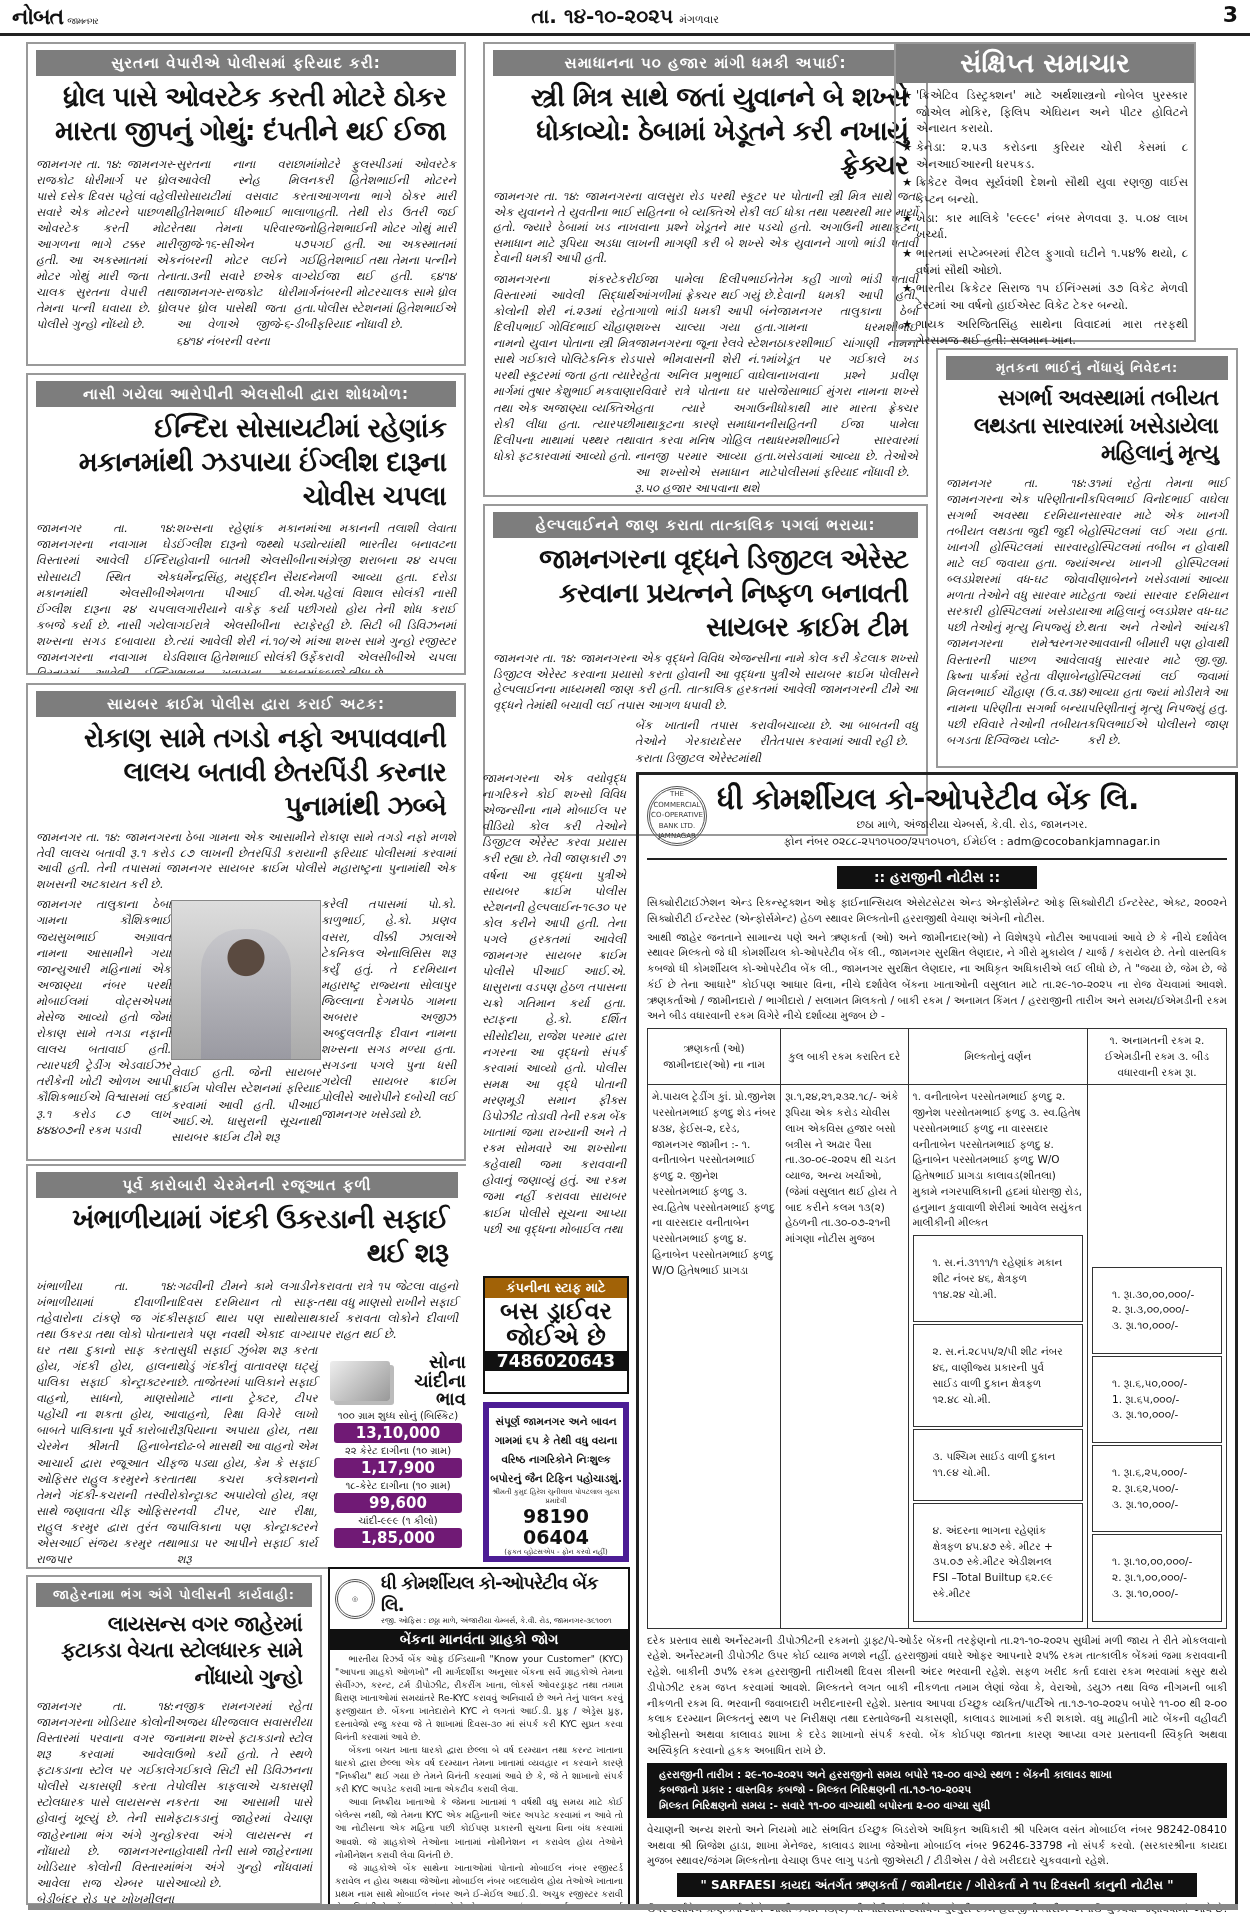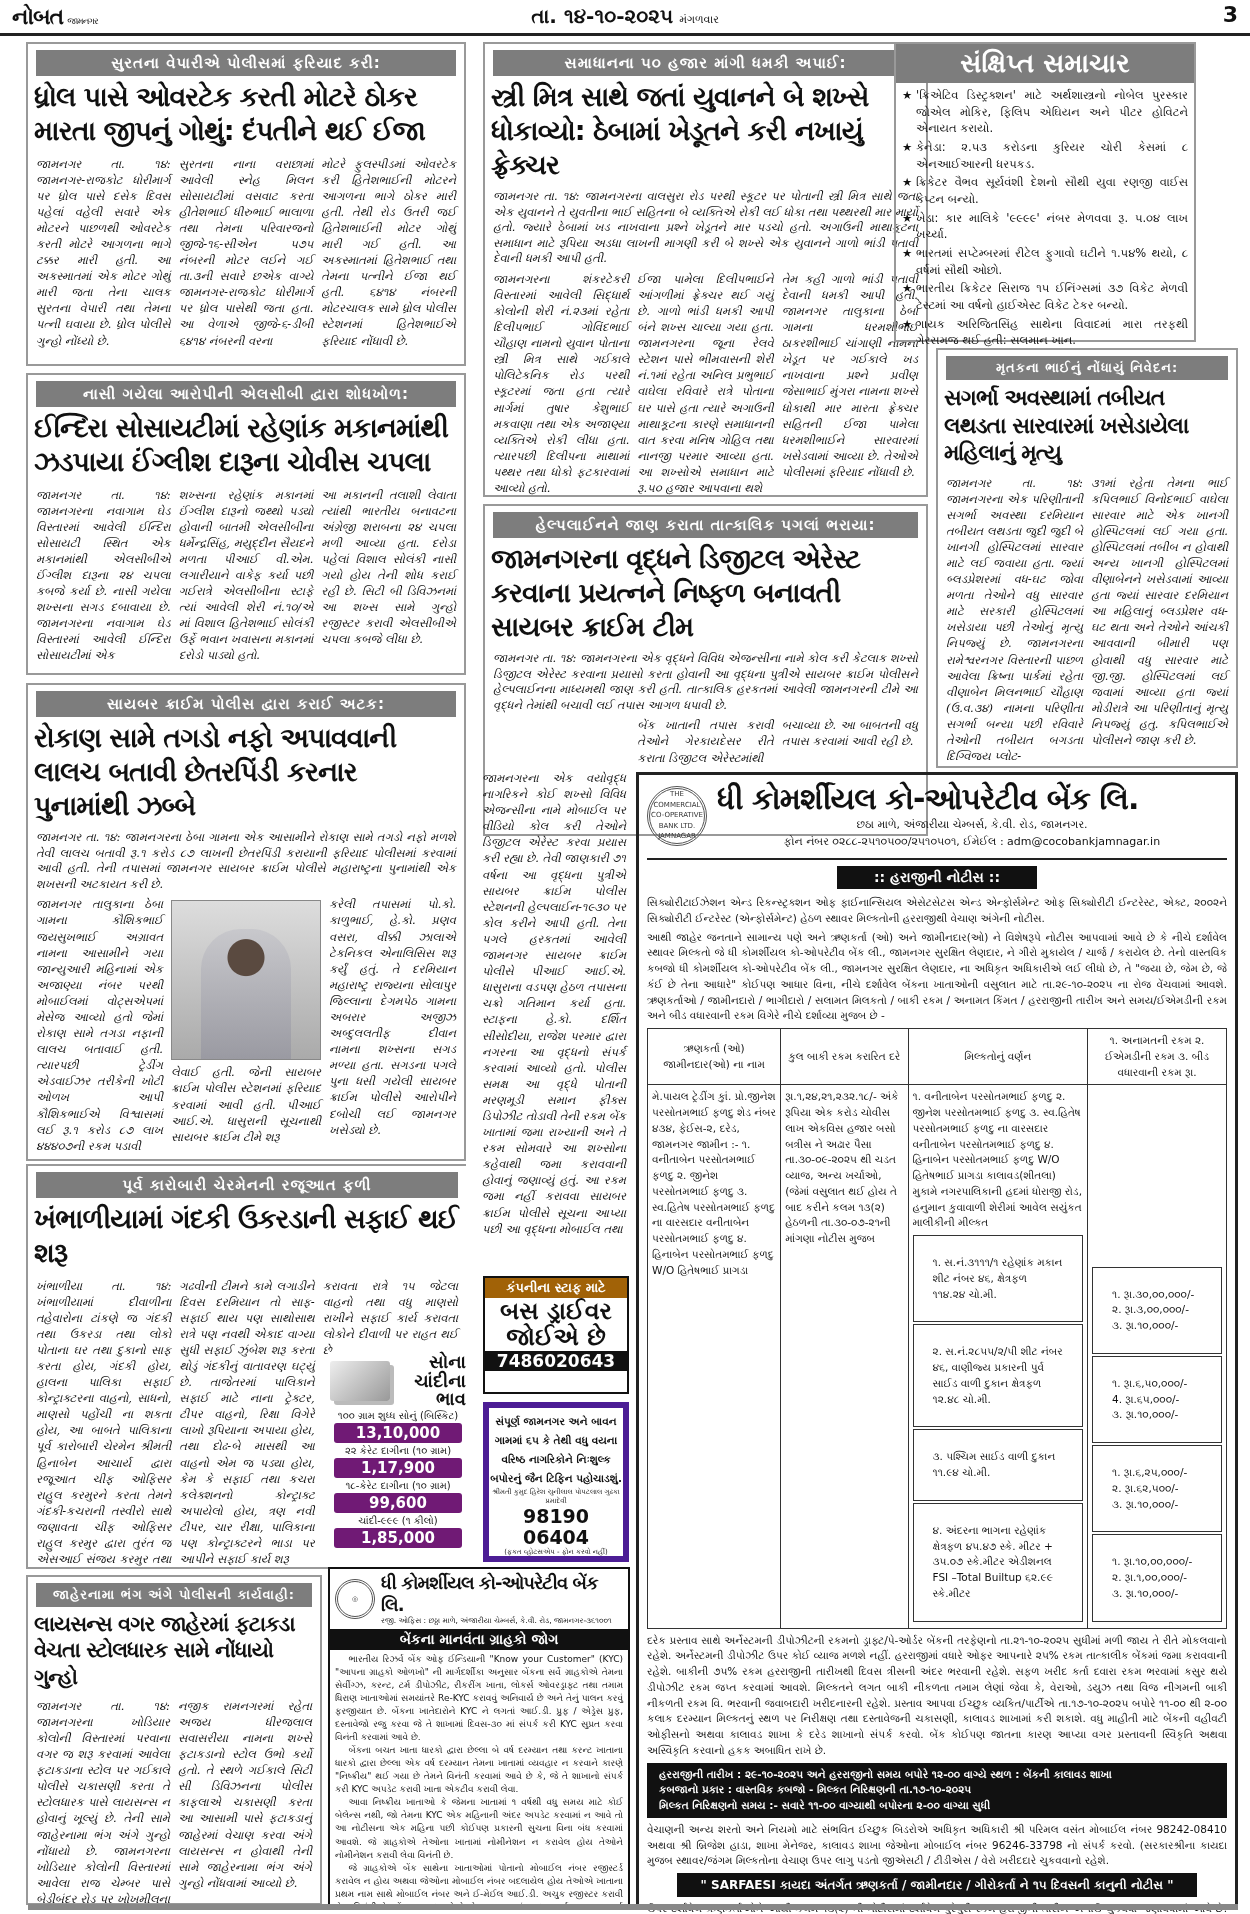--- a/index.html
+++ b/index.html
@@ -5,23 +5,23 @@
 *{box-sizing:border-box;margin:0;padding:0}
 body{width:1250px;height:1914px;background:#fff;font-family:"DejaVu Sans",sans-serif;color:#111;position:relative;overflow:hidden}
 .mast{position:absolute;left:0;top:0;width:1250px;height:36px;border-bottom:3px solid #222}
 .mast .logo{position:absolute;left:12px;top:4px;font:bold 22px "DejaVu Sans",sans-serif;letter-spacing:-1px}
 .mast .logo small{font-size:9px;font-weight:normal;margin-left:4px}
 .mast .date{position:absolute;left:0;width:100%;top:4px;text-align:center;font:bold 20px "DejaVu Sans",sans-serif}
 .mast .date small{font-size:11px;font-weight:normal;margin-left:6px}
 .mast .pg{position:absolute;right:12px;top:2px;font:bold 22px "DejaVu Sans",sans-serif}
 .box{position:absolute;border:2px solid #999;background:#fff;overflow:hidden}
 .kicker{background:#7d7d7d;color:#fff;font:bold 15px "DejaVu Sans",sans-serif;text-align:center;padding:4px 6px;margin:6px 8px 4px;letter-spacing:1px;white-space:nowrap;overflow:hidden}
-.head{font:bold 27px "DejaVu Sans",sans-serif;text-align:left;line-height:1.25;padding:0 6px 6px;letter-spacing:-1px}
+.head{font:bold 27px "DejaVu Sans",sans-serif;text-align:right;line-height:1.25;padding:0 18px 6px;letter-spacing:-1px}
 .lead{font:italic 11.5px "DejaVu Serif",serif;line-height:1.35;padding:2px 8px;text-align:justify}
-.cols{display:flex;gap:8px;padding:2px 8px;font:italic 11.5px "DejaVu Serif",serif;line-height:1.4;text-align:justify}
+.cols{display:flex;padding:2px 8px;font:italic 11.5px "DejaVu Serif",serif;line-height:1.4;text-align:justify}
 .cols>div{flex:1}
 .sk{position:absolute;left:894px;top:42px;width:302px;height:300px;border:2px solid #999}
 .sk h2{background:#7d7d7d;color:#fff;font:bold 26px "DejaVu Sans",sans-serif;text-align:center;padding:4px}
 .sk ul{list-style:none;padding:4px 6px;font:11.5px "DejaVu Sans",sans-serif;line-height:1.45}
 .sk li{padding-left:14px;position:relative;margin-bottom:2px;text-align:justify}
 .sk li .star{position:absolute;left:0;top:0}
 .photo{width:150px;height:160px;float:none;background:linear-gradient(#ddd,#aaa);border:1px solid #888;display:flex;align-items:flex-end;justify-content:center;margin:4px auto}
 .photo .person{width:90px;height:130px;background:radial-gradient(circle at 50% 22%,#5a4a40 0 18px,transparent 19px),linear-gradient(#c8c8cc,#9a9aa2);border-radius:40px 40px 0 0}
 .bank{position:absolute;left:636px;top:772px;width:602px;height:1138px;border:3px solid #222;padding:6px 8px;font:10.5px "DejaVu Sans",sans-serif;line-height:1.5}
 .bank .bh{display:flex;align-items:center;gap:10px;border-bottom:2px solid #222;padding-bottom:8px}
@@ -243,21 +243,21 @@
         <div class="inner">૪. અંદરના ભાગના રહેણાંક ક્ષેત્રફળ ૪૫.૪૭ સ્કે. મીટર + ૩૫.૦૭ સ્કે.મીટર એડીશનલ FSI –Total Builtup ૬૨.૯૯ સ્કે.મીટર</div>
       </td>
       <td style="vertical-align:bottom">
         <div class="inner">
               <div>૧. રૂા.૩૦,૦૦,૦૦૦/-</div>
               <div>૨. રૂા.૩,૦૦,૦૦૦/-</div>
               <div>૩. રૂા.૧૦,૦૦૦/-</div>
             </div>
         <div class="inner">
               <div>૧. રૂા.૬,૫૦,૦૦૦/-</div>
-              <div>4. રૂા.૬૫,૦૦૦/-</div>
+              <div>1. રૂા.૬૫,૦૦૦/-</div>
               <div>૩. રૂા.૧૦,૦૦૦/-</div>
             </div>
         <div class="inner">
               <div>૧. રૂા.૬,૨૫,૦૦૦/-</div>
               <div>૨. રૂા.૬૨,૫૦૦/-</div>
               <div>૩. રૂા.૧૦,૦૦૦/-</div>
             </div>
         <div class="inner">
               <div>૧. રૂા.૧૦,૦૦,૦૦૦/-</div>
               <div>૨. રૂા.૧,૦૦,૦૦૦/-</div>

